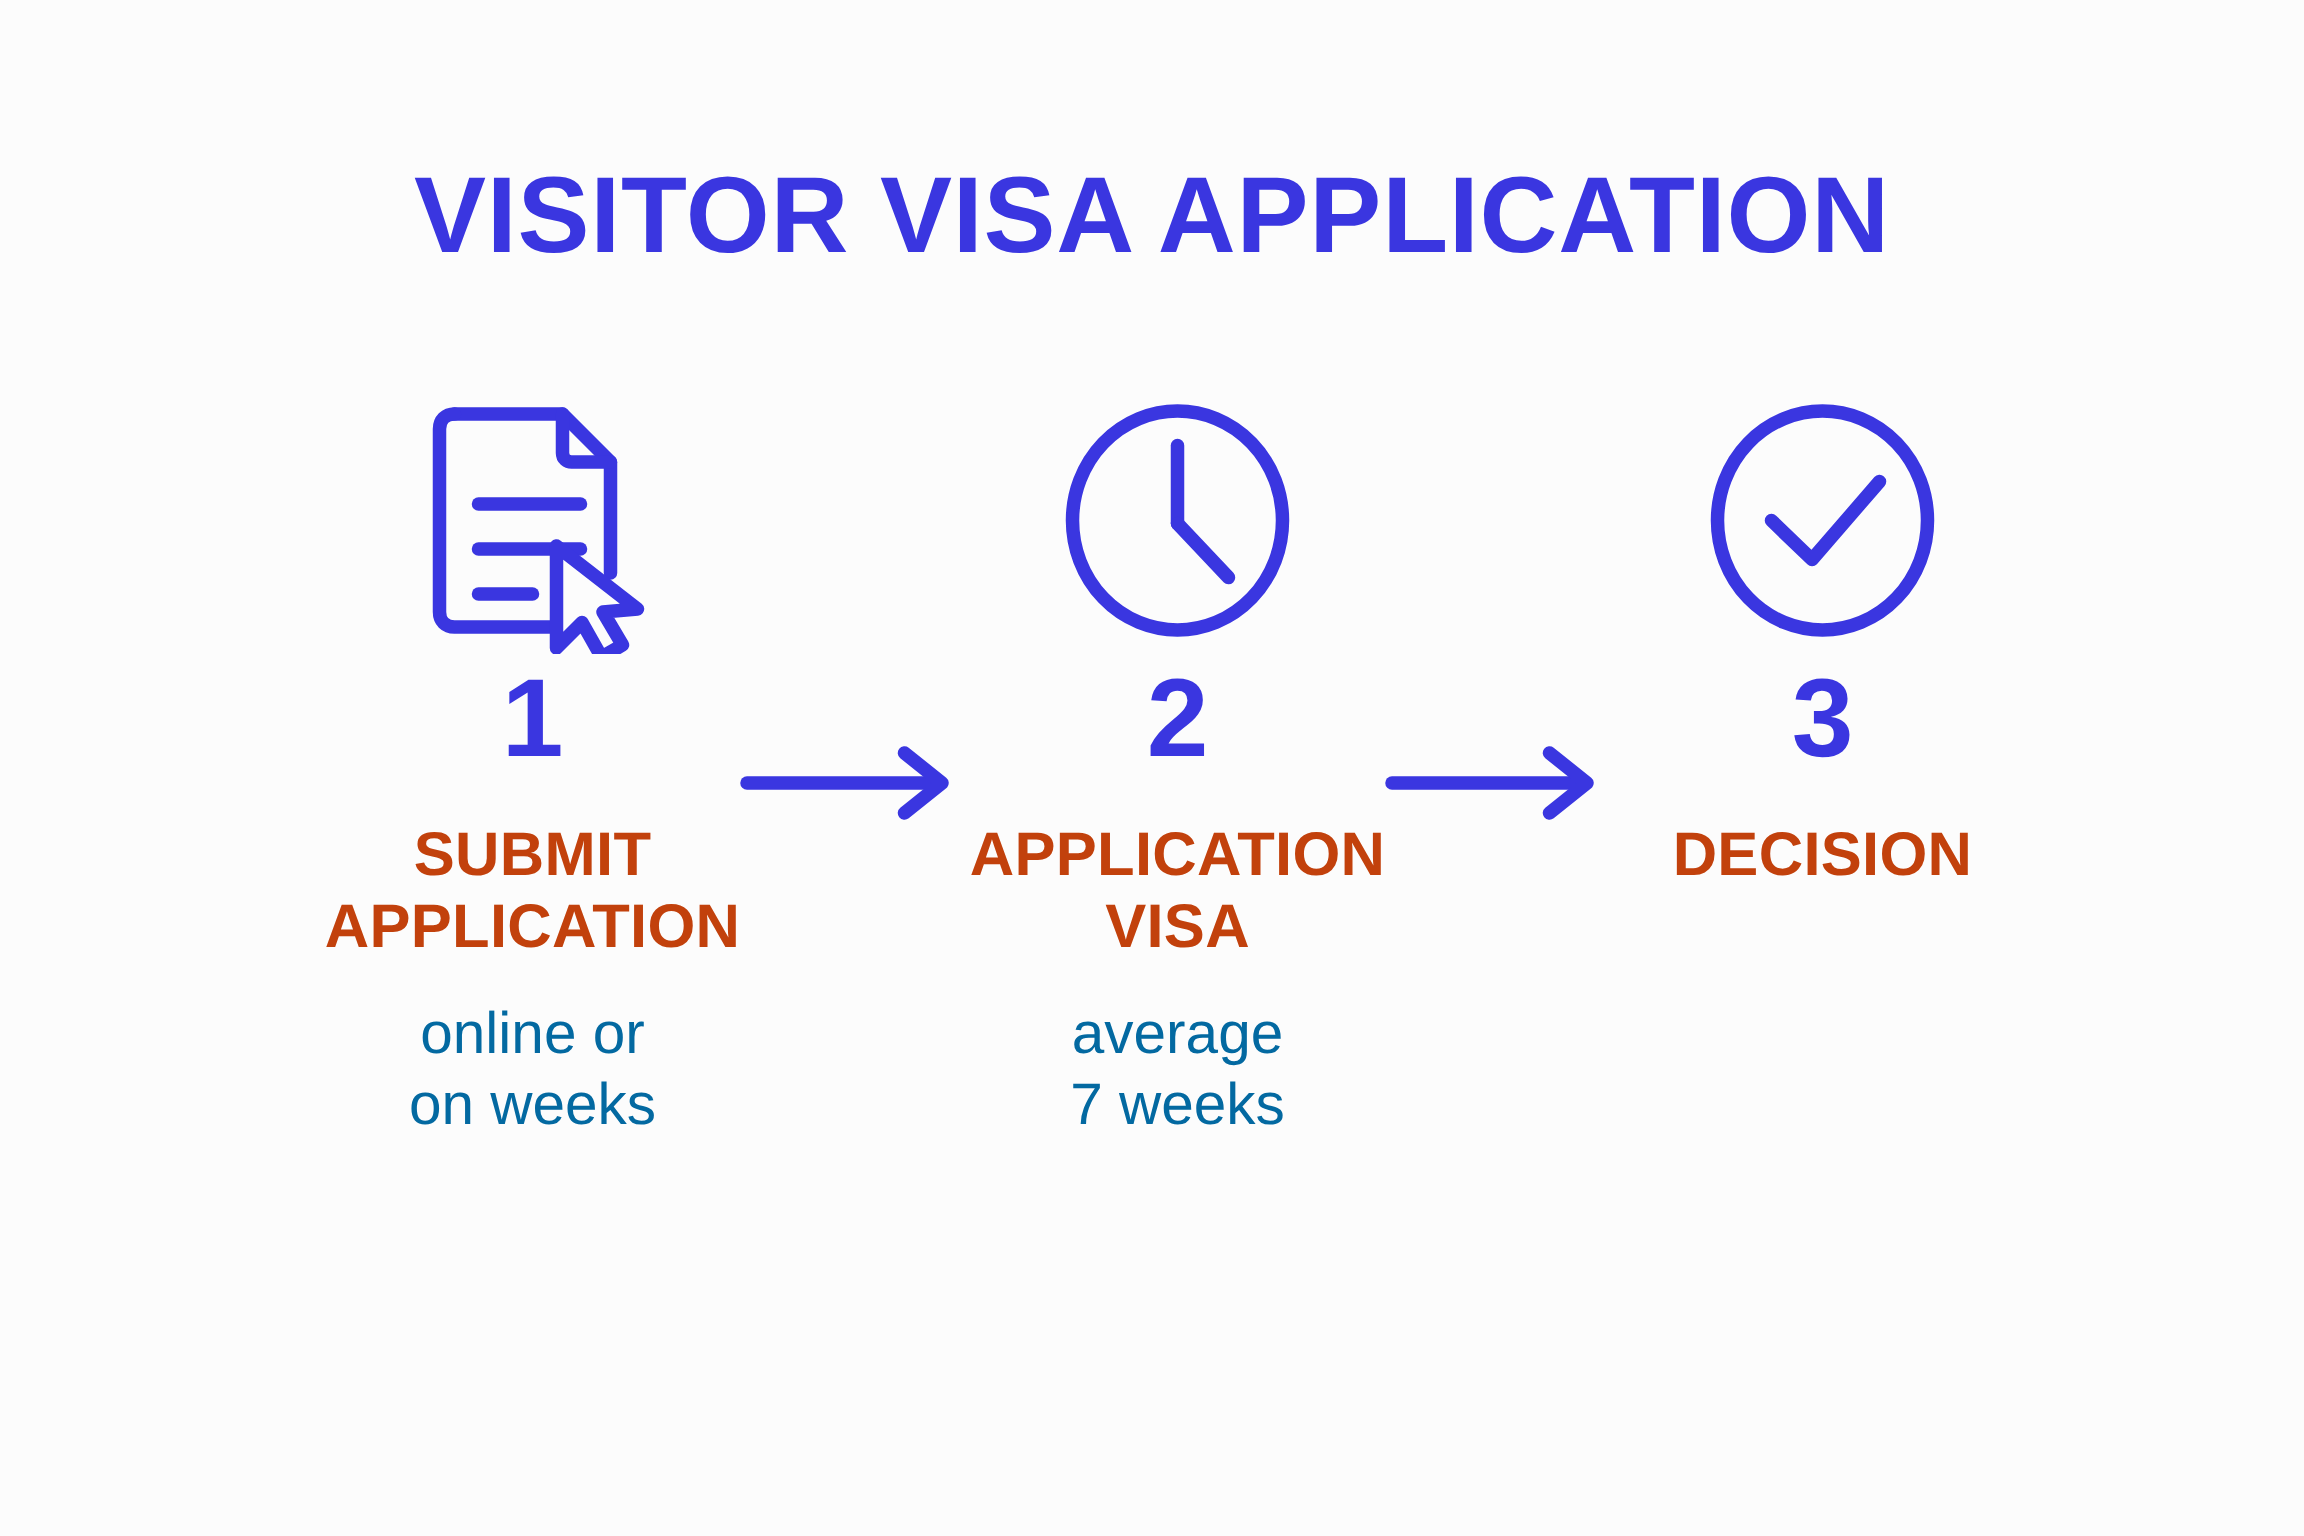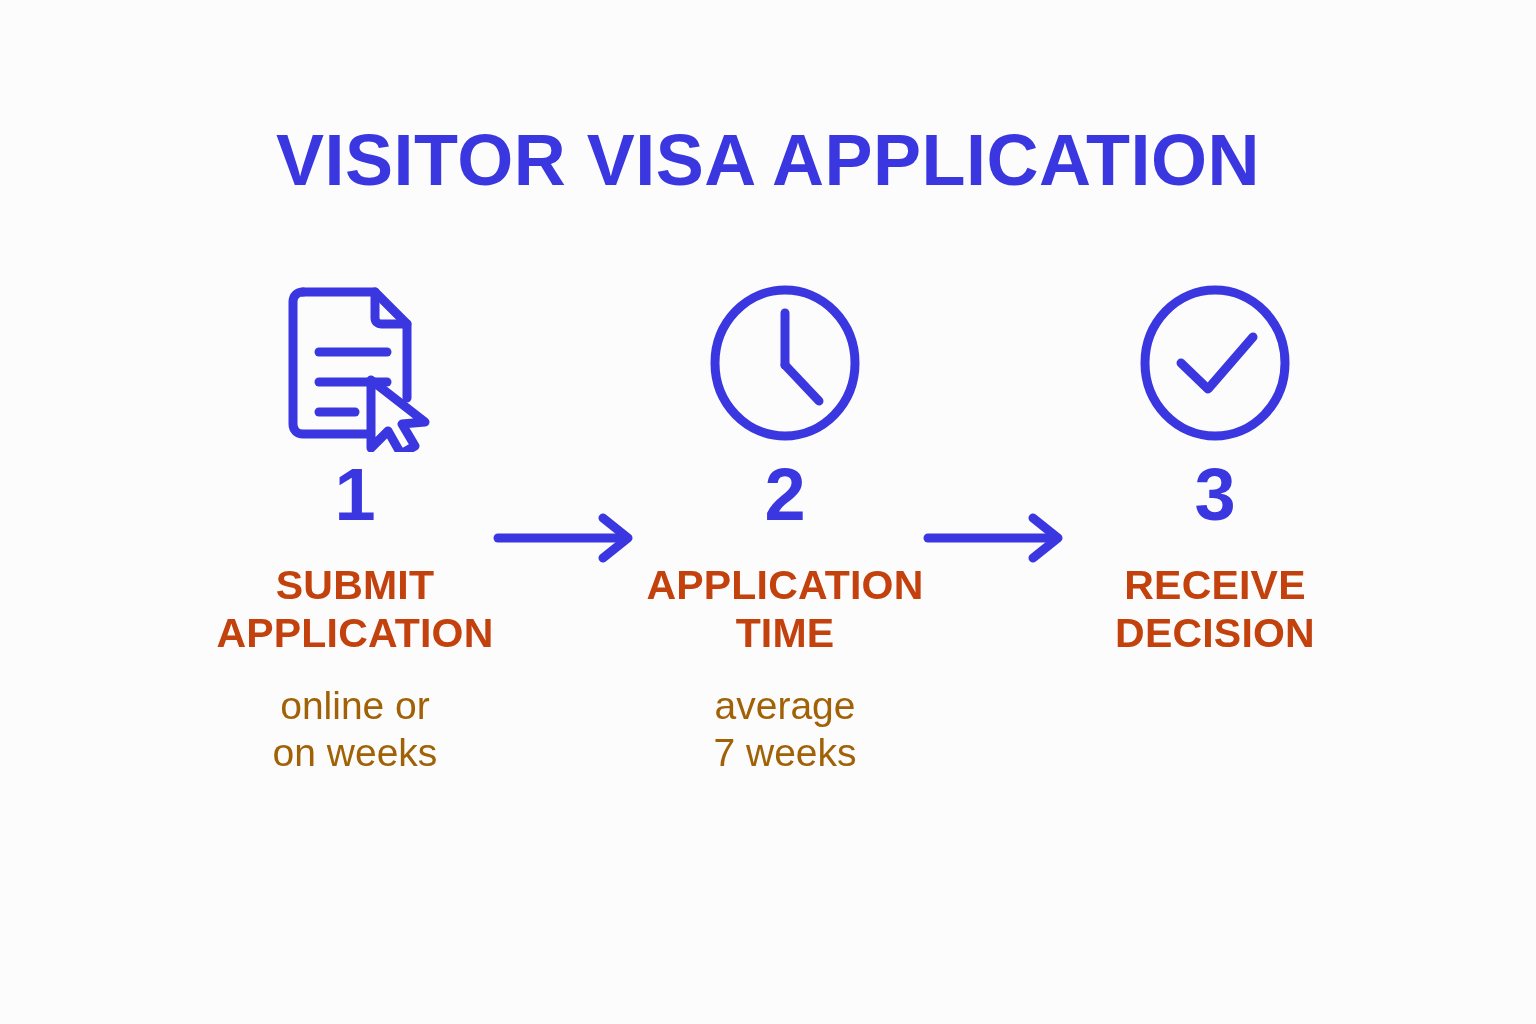--- a/index.html
+++ b/index.html
@@ -14,21 +14,20 @@
     font-family: "Liberation Sans", "DejaVu Sans", sans-serif;
     color: #3a36e0;
     overflow: hidden;
   }
 
   .infographic {
     position: relative;
     width: 1536px;
     height: 768px;
     background: #fcfcfc;
-    margin-top: 16px;
   }
 
   
   .title {
     position: absolute;
     top: 108px;
     left: 0;
     width: 1536px;
     text-align: center;
     font-size: 72px;
@@ -82,21 +81,21 @@
     letter-spacing: 0.2px;
     color: #c2410c;
   }
   .step-title .tline { display: block; white-space: nowrap; }
 
   .step-caption {
     margin-top: 26px;
     font-size: 39px;
     font-weight: normal;
     line-height: 1.2;
-    color: #a16207;
+    color: #0369a1;
   }
   .step-caption .cline { display: block; white-space: nowrap; }
 
   
   .connector {
     position: absolute;
     top: 238px;
     width: 150px;
     height: 52px;
   }
@@ -156,21 +155,21 @@
           <svg width="160" height="164" viewBox="0 0 160 164" fill="none" stroke="#3a36e0" stroke-width="9" stroke-linecap="round" stroke-linejoin="round">
             <ellipse cx="80" cy="82" rx="70" ry="73"></ellipse>
             <line x1="80" y1="32" x2="80" y2="84"></line>
             <line x1="80" y1="84" x2="114" y2="120"></line>
           </svg>
         </span>
       </div>
       <div class="step-number">2</div>
       <div class="step-title">
         <span class="tline">APPLICATION</span>
-        <span class="tline">TIME</span>
+        <span class="tline">VISA</span>
       </div>
       <div class="step-caption">
         <span class="cline">average</span>
         <span class="cline">7 weeks</span>
       </div>
     </div>
 
     <div class="connector connector-2">
       <span>
         <svg width="150" height="52" viewBox="0 0 150 52" fill="none" stroke="#3a36e0" stroke-width="9" stroke-linecap="round" stroke-linejoin="round">
@@ -184,21 +183,20 @@
       <div class="icon-wrap">
         <span>
           <svg width="160" height="164" viewBox="0 0 160 164" fill="none" stroke="#3a36e0" stroke-width="9" stroke-linecap="round" stroke-linejoin="round">
             <ellipse cx="80" cy="82" rx="70" ry="73"></ellipse>
             <polyline points="46,82 73,108 118,56"></polyline>
           </svg>
         </span>
       </div>
       <div class="step-number">3</div>
       <div class="step-title">
-        <span class="tline">RECEIVE</span>
         <span class="tline">DECISION</span>
       </div>
       <div class="step-caption">
         <span class="cline"></span>
         <span class="cline"></span>
       </div>
     </div>
 
   </div>
 </div>

